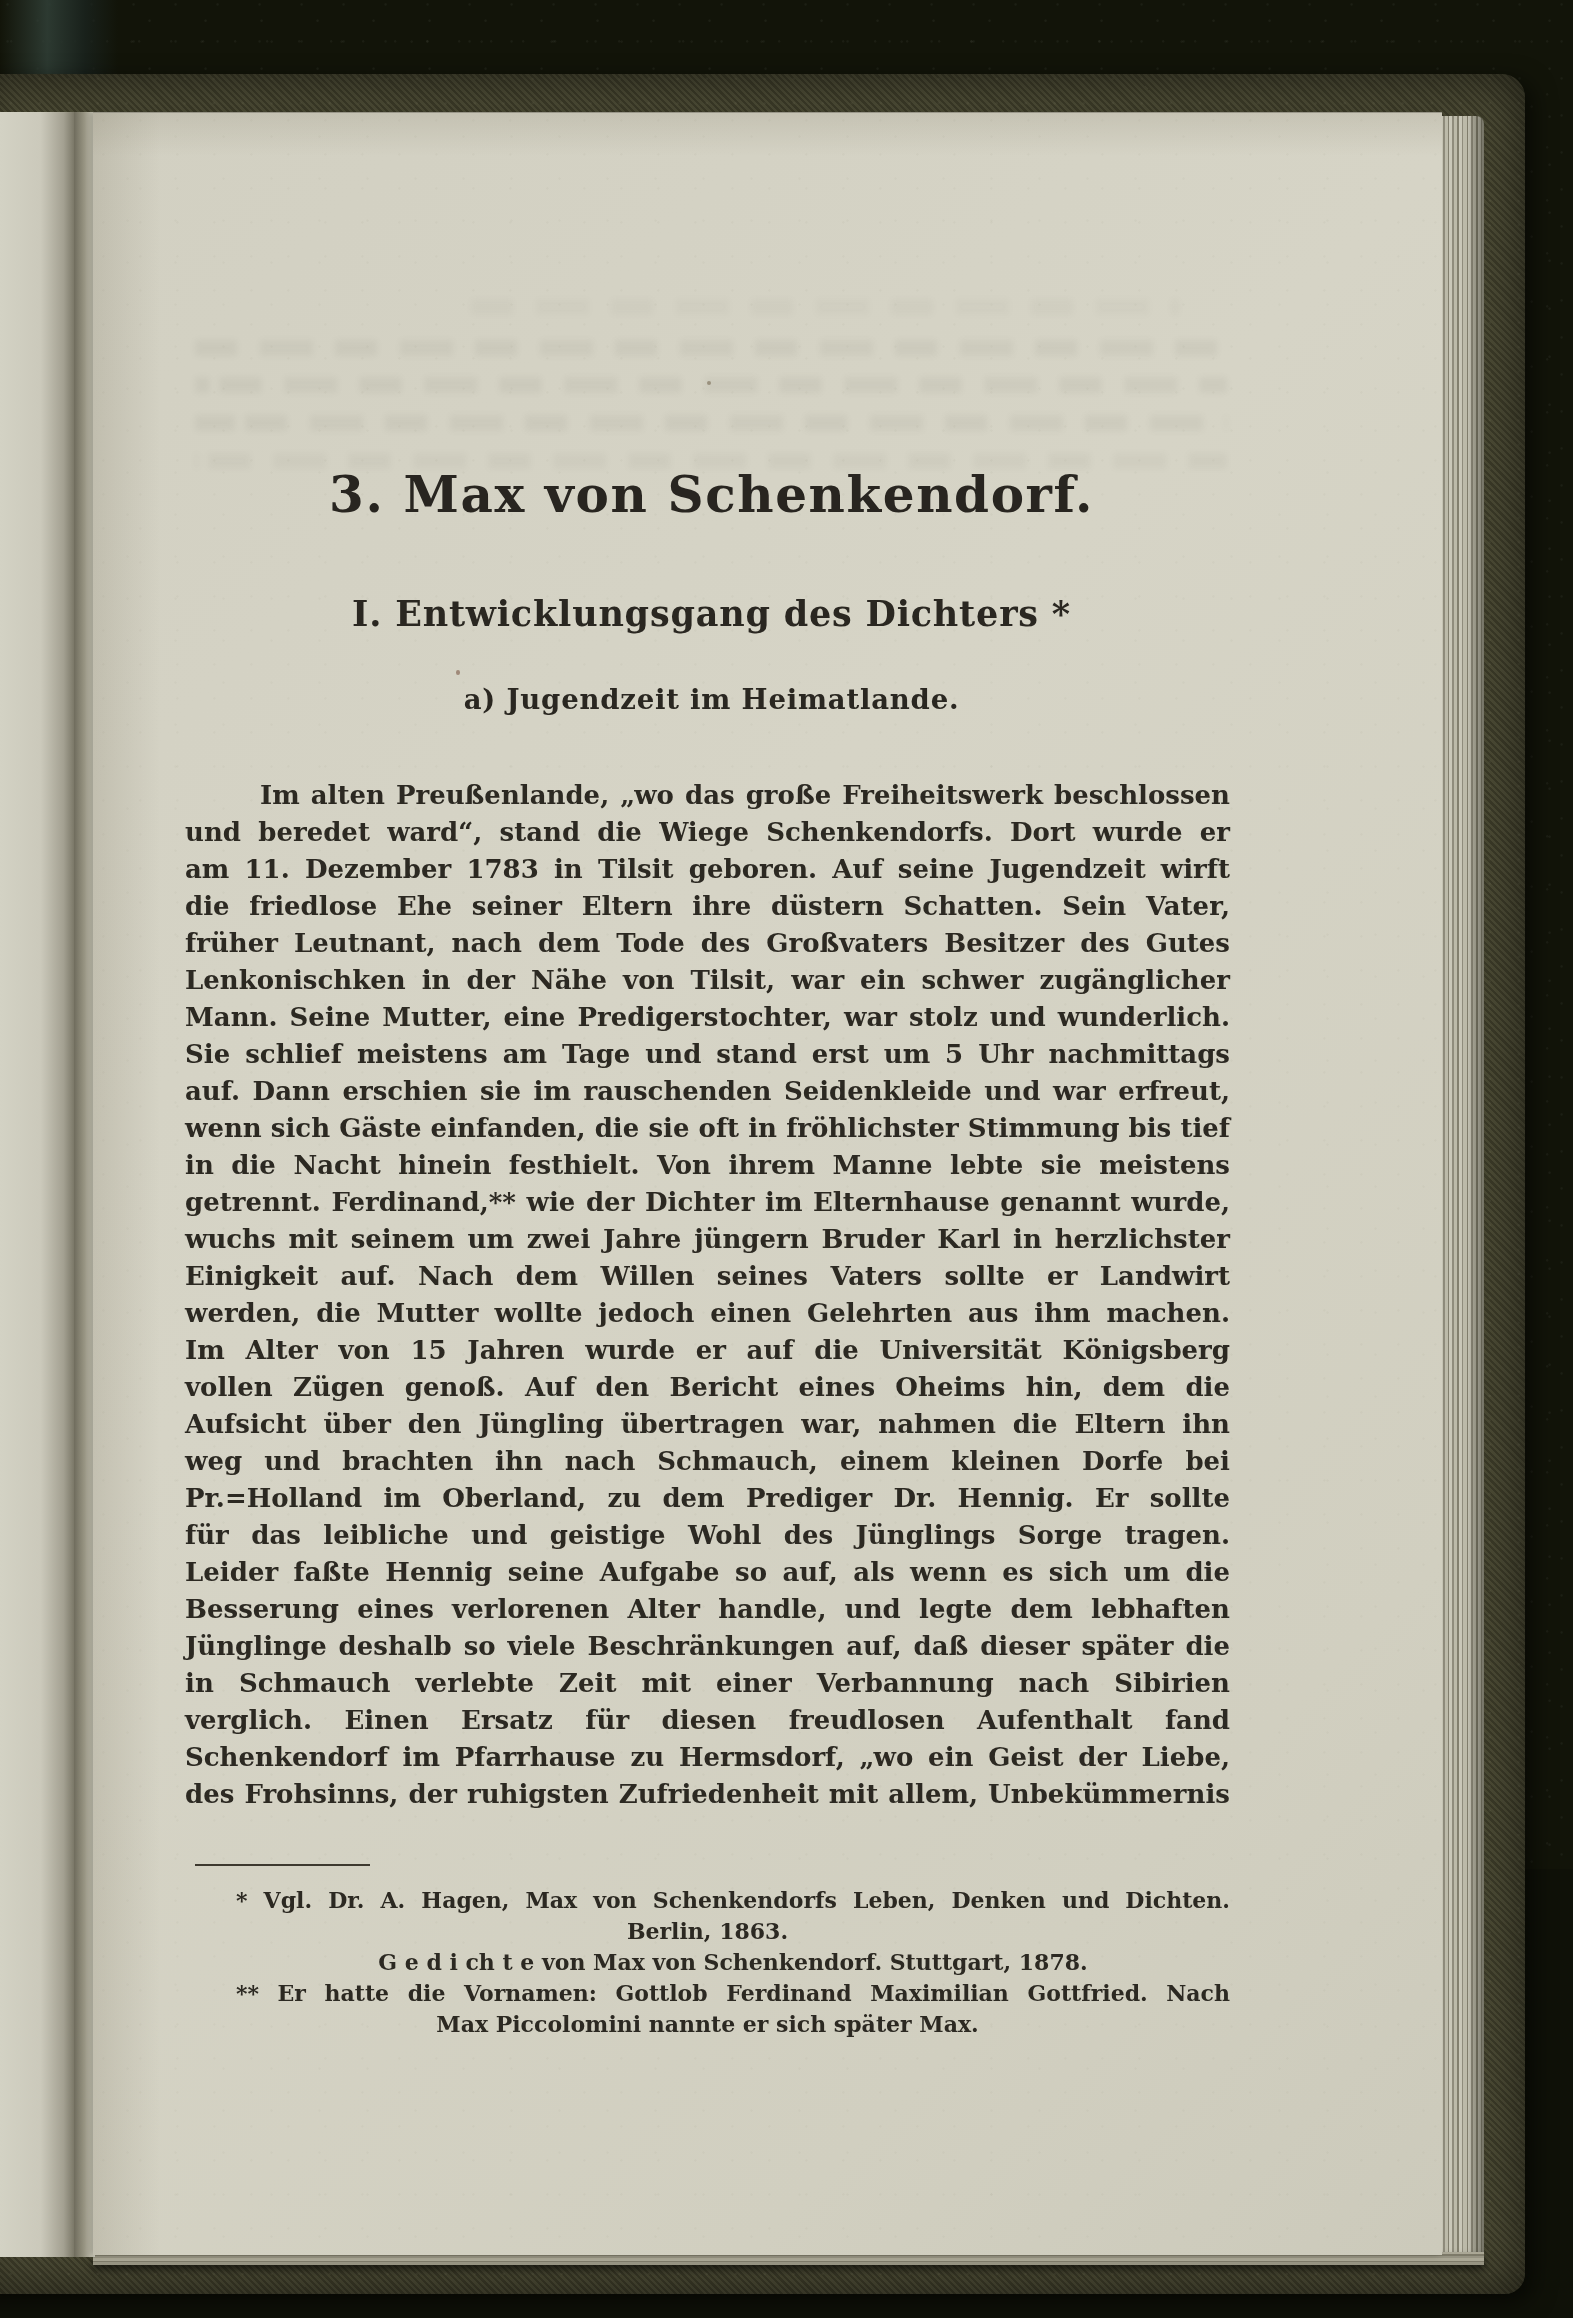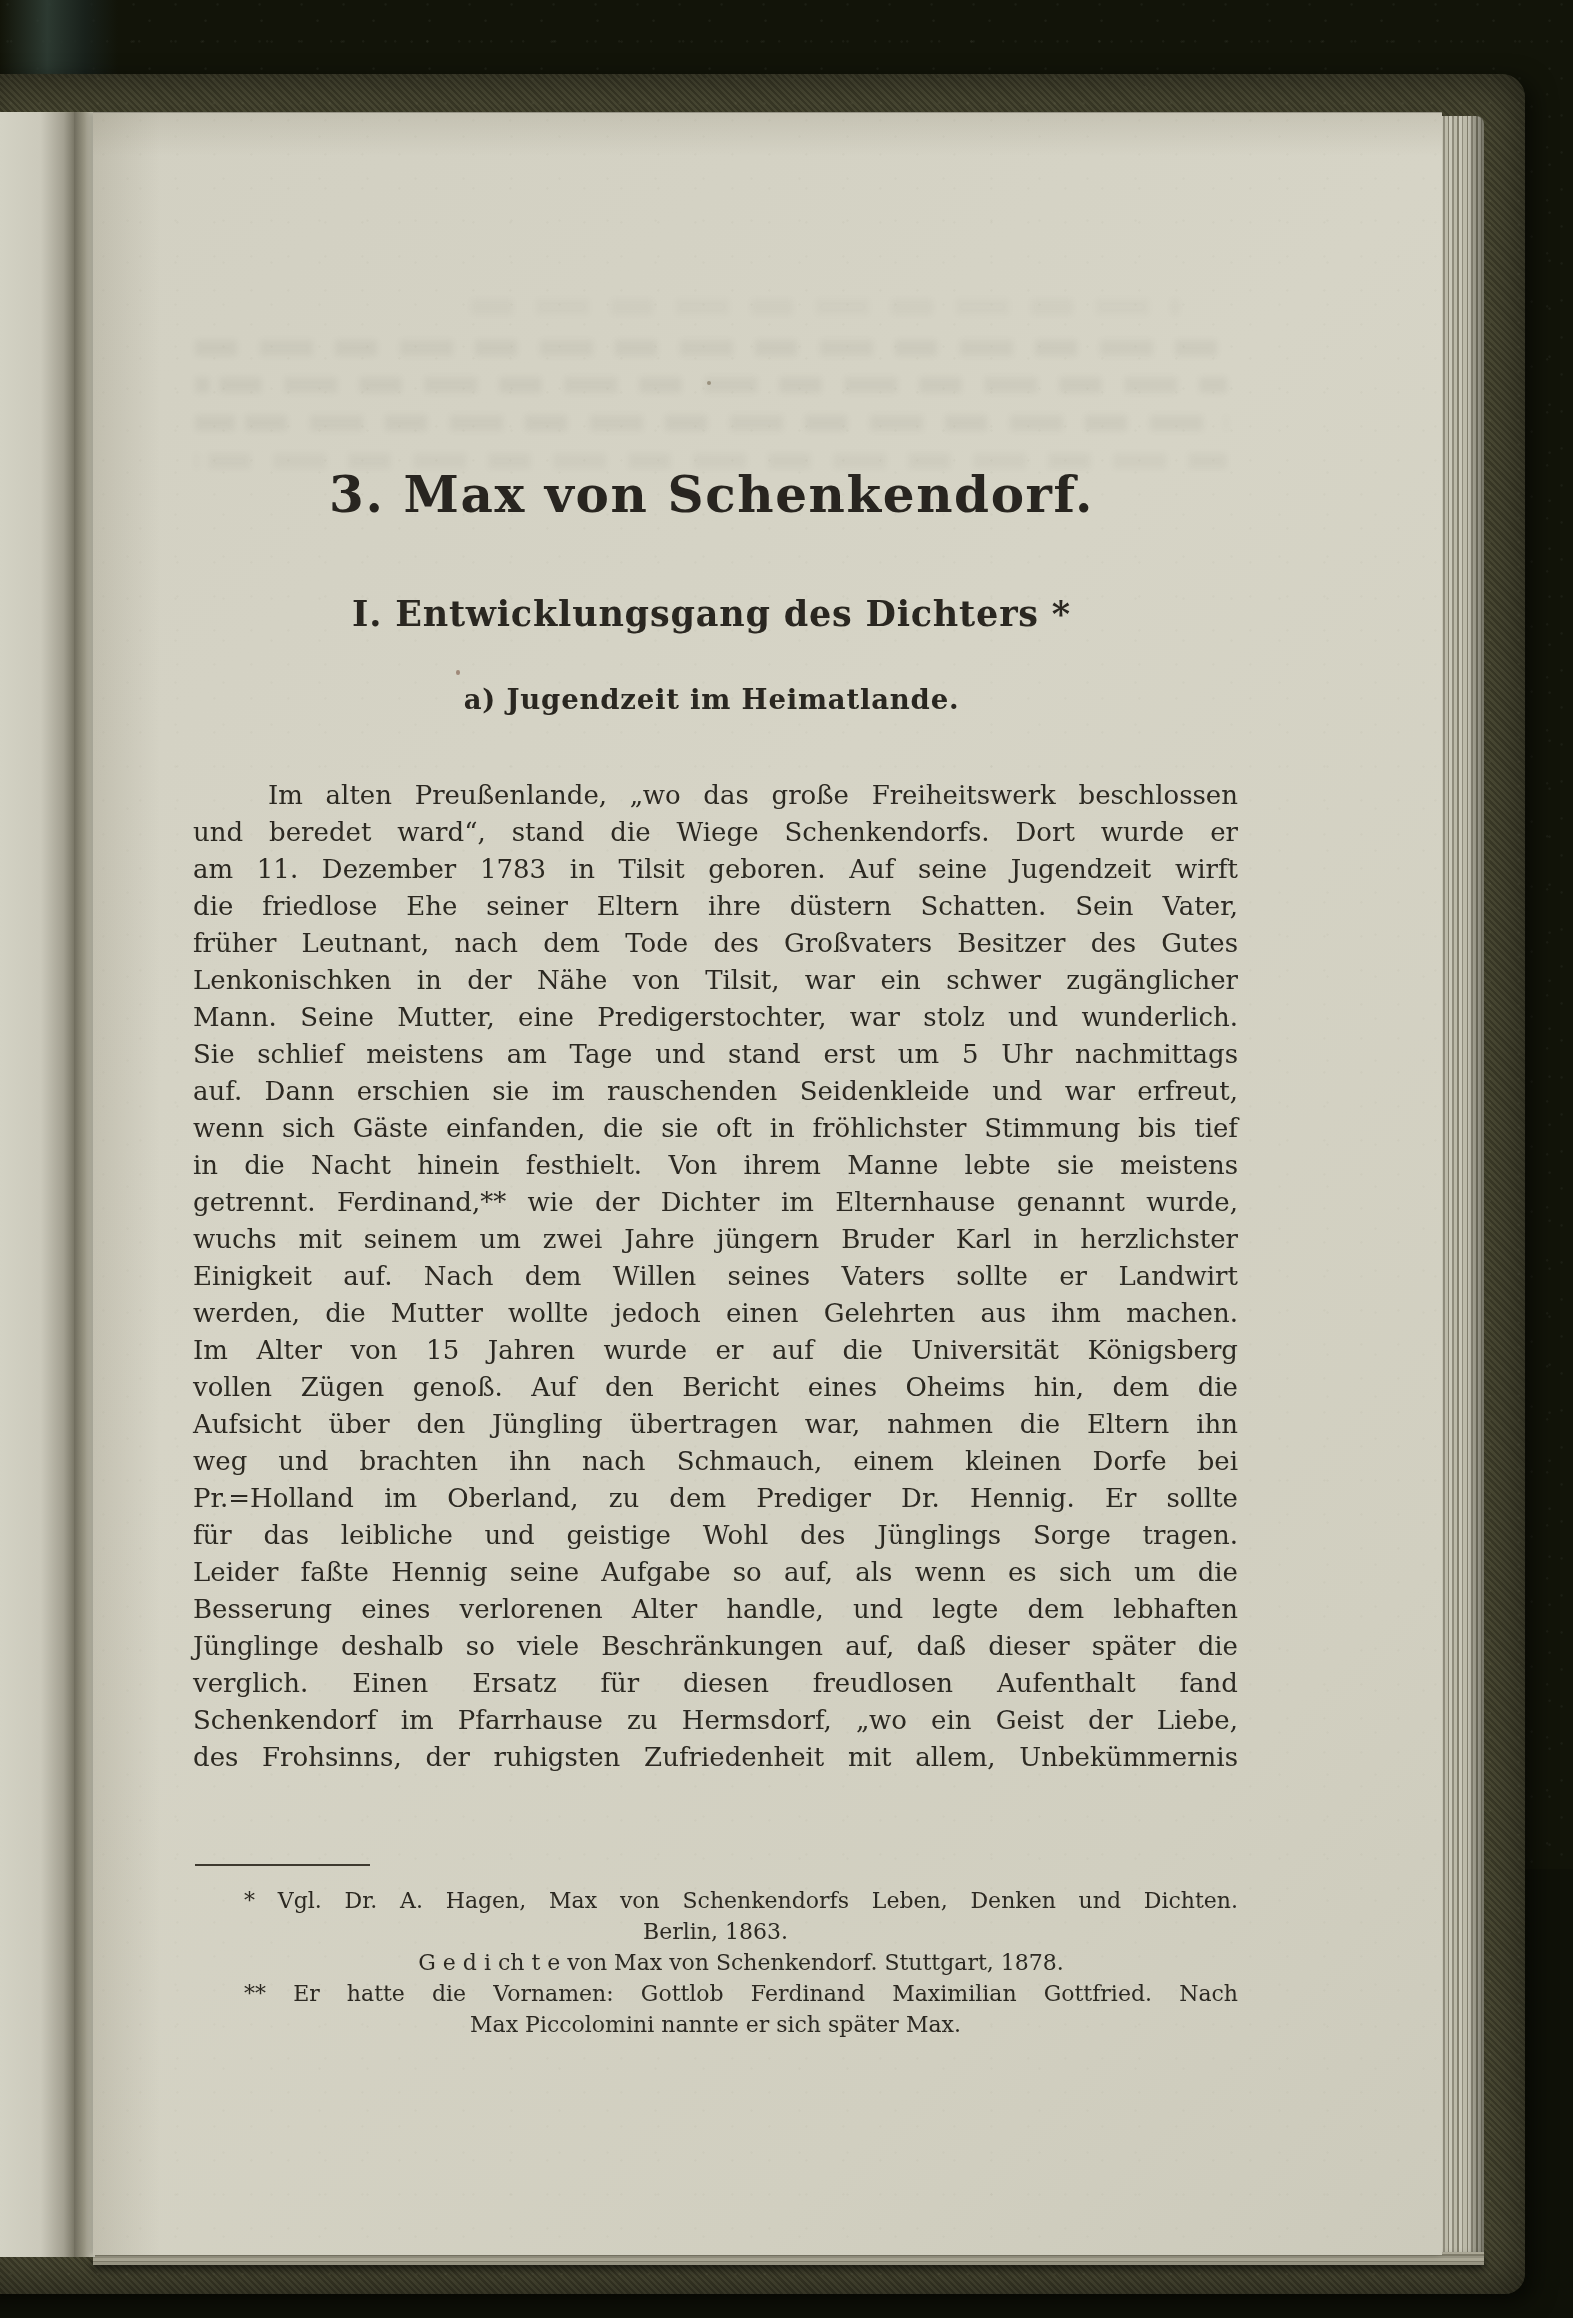--- a/index.html
+++ b/index.html
@@ -53,21 +53,21 @@
   .ghost{position:absolute;height:15.7px;filter:blur(3.1px);opacity:.10;
     background:repeating-linear-gradient(90deg, rgba(80,78,66,.6) 0 42px, transparent 42px 65px, rgba(80,78,66,.55) 65px 118px, transparent 118px 140px);}
   .g0{left:378px;top:186px;width:708px;opacity:.06;}
   .g1{left:102px;top:227px;width:1032px;}
   .g2{left:102px;top:264px;width:1032px;background-position:24.4px 0;}
   .g3{left:102px;top:302px;width:1032px;background-position:50px 0;}
   .g4{left:102px;top:340px;width:1032px;background-position:13.4px 0;opacity:.08;}
   .speck{position:absolute;border-radius:50%;}
   .s1{left:614px;top:268px;width:3.9px;height:3.9px;background:#6f6048;opacity:.55;}
   .s2{left:363px;top:557px;width:3.9px;height:4.7px;background:#7d5a48;opacity:.6;}
-  .column{position:absolute;left:100px;width:1045px;color:#2c2922;}
+  .column{position:absolute;left:92px;width:1045px;color:#2c2922;font-weight:bold;}
   .title{position:absolute;left:96px;width:1045px;top:352px;margin:0;
     font-size:50px;font-weight:bold;text-align:center;letter-spacing:1.6px;color:#282520;}
   .heading{position:absolute;left:96px;width:1045px;top:480px;margin:0;
     font-size:35px;font-weight:bold;text-align:center;letter-spacing:0.8px;color:#2a2721;}
   .subheading{position:absolute;left:96px;width:1045px;top:570px;margin:0;
     font-size:27.5px;font-weight:bold;text-align:center;letter-spacing:0.8px;color:#2a2721;}
   .body{top:664px;font-size:26px;line-height:37px;}
   .bline{text-align:justify;text-align-last:justify;white-space:nowrap0;}
   .bline.indent{text-indent:75px;}
   .fnrule{position:absolute;left:102px;top:1751px;width:175px;height:2.4px;background:#3d392f;}
@@ -118,20 +118,21 @@
         <div class="bline">werden, die Mutter wollte jedoch einen Gelehrten aus ihm machen.</div>
         <div class="bline">Im Alter von 15 Jahren wurde er auf die Universität Königsberg</div>
         <div class="bline">vollen Zügen genoß.  Auf den Bericht eines Oheims hin, dem die</div>
         <div class="bline">Aufsicht über den Jüngling übertragen war, nahmen die Eltern ihn</div>
         <div class="bline">weg und brachten ihn nach Schmauch, einem kleinen Dorfe bei</div>
         <div class="bline">Pr.=Holland im Oberland, zu dem Prediger Dr. Hennig.  Er sollte</div>
         <div class="bline">für das leibliche und geistige Wohl des Jünglings Sorge tragen.</div>
         <div class="bline">Leider faßte Hennig seine Aufgabe so auf, als wenn es sich um die</div>
         <div class="bline">Besserung eines verlorenen Alter handle, und legte dem lebhaften</div>
         <div class="bline">Jünglinge deshalb so viele Beschränkungen auf, daß dieser später die</div>
+        <div class="bline">in Schmauch verlebte Zeit mit einer Verbannung nach Sibirien</div>
         <div class="bline">verglich.  Einen Ersatz für diesen freudlosen Aufenthalt fand</div>
         <div class="bline">Schenkendorf im Pfarrhause zu Hermsdorf, „wo ein Geist der Liebe,</div>
         <div class="bline">des Frohsinns, der ruhigsten Zufriedenheit mit allem, Unbekümmernis</div>
       </div>
 
     <div class="fnrule"></div>
 
     <div class="column footnotes">
         <div class="fline indent justify">* Vgl. Dr. A. Hagen, Max von Schenkendorfs Leben, Denken und Dichten.</div>
         <div class="fline">Berlin, 1863.</div>

